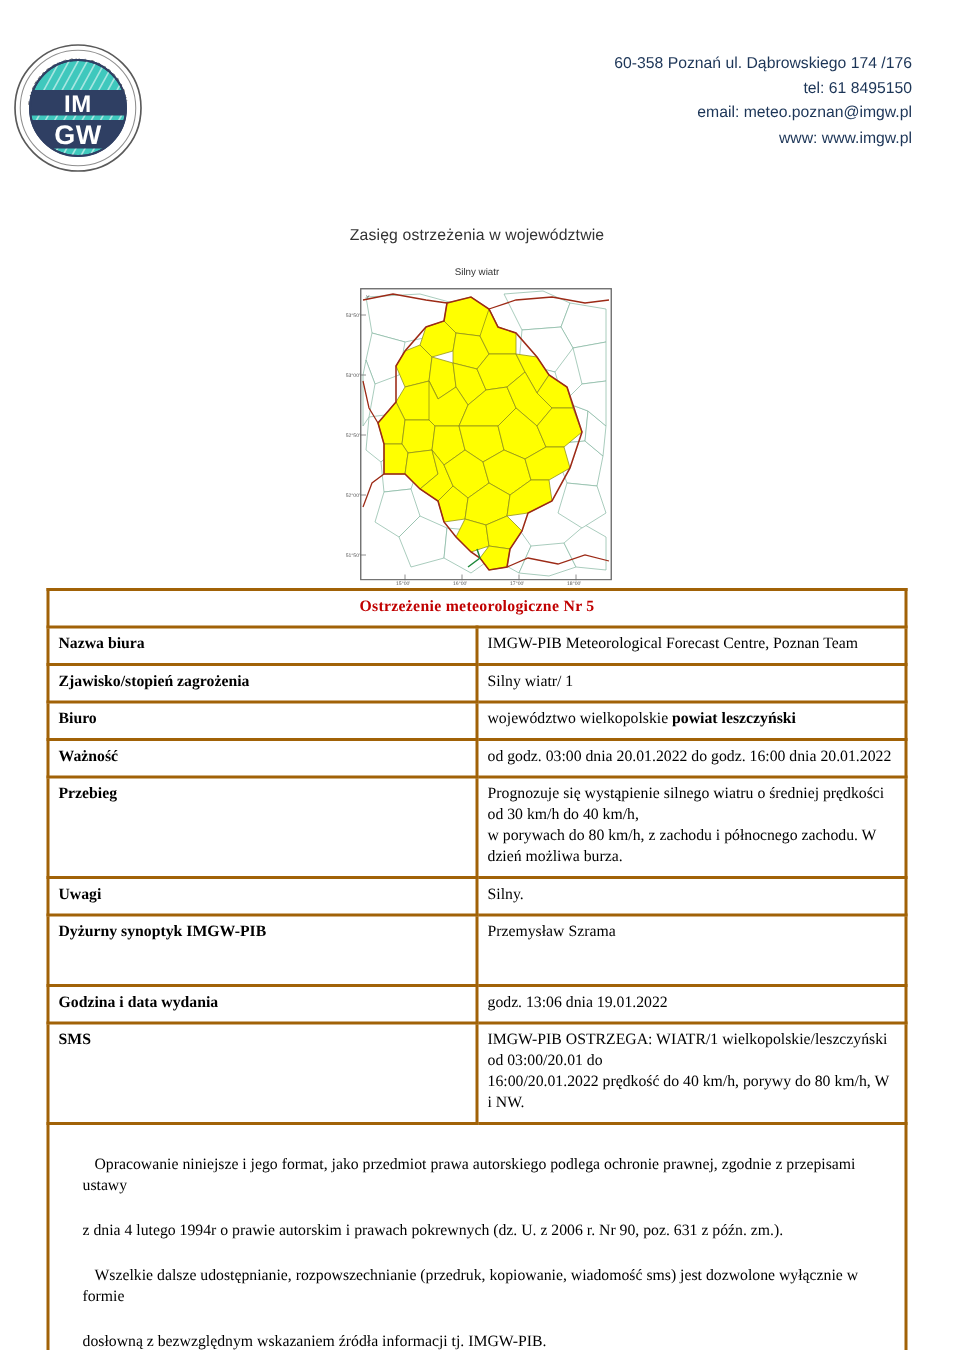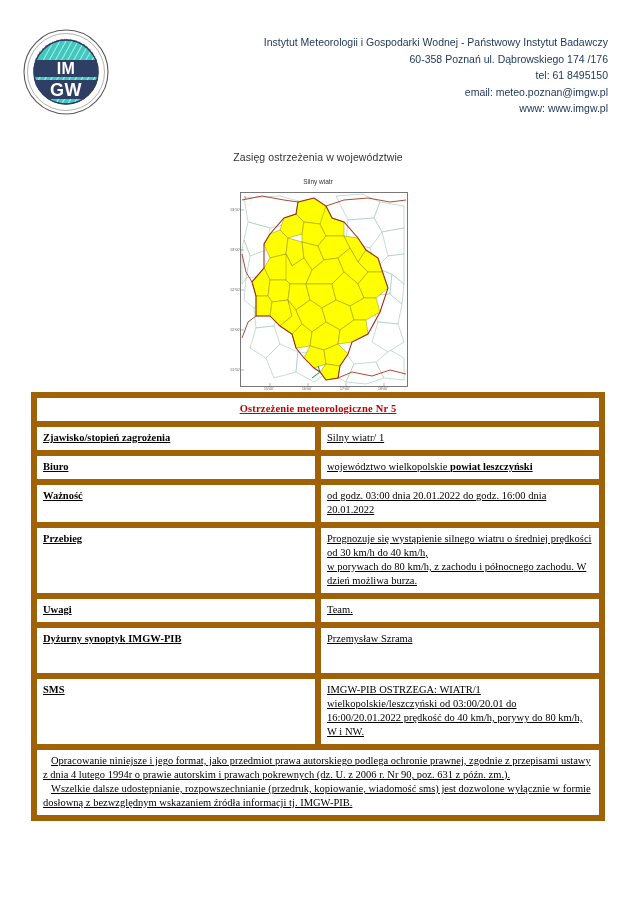--- a/index.html
+++ b/index.html
@@ -21,21 +21,21 @@
   .page-header {
     position: absolute;
     left: 0;
     top: 0;
     width: 636px;
     height: 140px;
   }
 
   .logo-wrap {
     position: absolute;
-    left: 22px;
+    left: 8px;
     top: 28px;
     width: 88px;
     height: 88px;
     text-align: right;
   }
   .logo-svg { display: block; }
 
   .org-block {
     position: absolute;
     right: 28px;
@@ -92,27 +92,26 @@
   
   .warning-table {
     position: absolute;
     left: 31px;
     top: 392px;
     width: 574px;
     border-collapse: collapse;
     table-layout: fixed;
   }
   .warning-table td {
-    border: 6px solid #a16207;
+    border: 2px solid #a16207;
     padding: 4px 6px 5px 6px;
     font-size: 10.5px;
     line-height: 14px;
     vertical-align: top;
     font-family: "Liberation Serif", "DejaVu Serif", serif;
-    text-decoration: underline;
   }
   .title-cell {
     text-align: center;
     color: #c00000;
     font-weight: bold;
     font-size: 12.5px;
     padding: 6px 4px 7px 4px;
     letter-spacing: 0.2px;
   }
   .label-cell {
@@ -128,21 +127,21 @@
 
   .row-tall .label-cell,
   .row-tall .value-cell { min-height: 34px; }
 
   .notice-cell {
     font-size: 10px;
     line-height: 14.5px;
     padding: 5px 7px 6px 7px;
   }
   .notice-cell p {
-    margin: 0;
+    margin: 16px;
     text-indent: 8px;
   }
   .notice-cell p.cont { text-indent: 0; }
 </style>
 </head>
 <body>
 
 <div class="page-header">
 
   <div class="logo-wrap">
@@ -186,21 +185,20 @@
         <rect x="8" y="32" width="72" height="17" fill="#2f3f63"></rect>
         <rect x="8" y="52" width="72" height="19" fill="#2f3f63"></rect>
       </g>
       <text x="44" y="46.4" text-anchor="middle" font-family="Liberation Sans, sans-serif" font-size="16" font-weight="bold" fill="#ffffff" letter-spacing="0.4">IM</text>
       <text x="44" y="68.2" text-anchor="middle" font-family="Liberation Sans, sans-serif" font-size="18" font-weight="bold" fill="#ffffff" letter-spacing="0.4">GW</text>
       <circle cx="44" cy="44" r="32" fill="none" stroke="#2f3f63" stroke-width="1.3"></circle>
     </svg>
   </div>
 
   <div class="org-block">
-    <div class="org-line-1">Instytut Meteorologii i Gospodarki Wodnej - Państwowy Instytut Badawczy</div>
     <div class="org-line-3">60-358 Poznań ul. Dąbrowskiego 174 /176</div>
     <div class="org-line-4">tel: 61 8495150</div>
     <div class="org-line-5">email: meteo.poznan@imgw.pl</div>
     <div class="org-line-6">www: www.imgw.pl</div>
   </div>
 </div>
 
 <div class="map-section">
   <div class="map-heading">Zasięg ostrzeżenia w województwie</div>
   <div class="map-subheading">Silny wiatr</div>
@@ -316,20 +314,24 @@
     <div style="position:absolute;left:138px;top:0;">18°00'</div>
   </div>
 </div>
 
 <table class="warning-table">
   <tbody>
     <tr>
       <td class="title-cell" colspan="2">Ostrzeżenie meteorologiczne Nr 5</td>
     </tr>
 
+    <tr>
+      <td class="label-cell">Nazwa biura</td>
+      <td class="value-cell">IMGW-PIB Meteorological Forecast Centre, Poznan Team</td>
+    </tr>
 
     <tr>
       <td class="label-cell">Zjawisko/stopień zagrożenia</td>
       <td class="value-cell">Silny wiatr/ 1</td>
     </tr>
 
     <tr>
       <td class="label-cell">Biuro</td>
       <td class="value-cell"><span>województwo wielkopolskie </span><b>powiat leszczyński</b></td>
     </tr>
@@ -343,31 +345,35 @@
       <td class="label-cell" style="height:44px;">Przebieg</td>
       <td class="value-cell">
         <span class="line">Prognozuje się wystąpienie silnego wiatru o średniej prędkości od 30 km/h do 40 km/h,</span>
         <span class="line">w porywach do 80 km/h, z zachodu i północnego zachodu. W dzień możliwa burza.</span>
       </td>
     </tr>
 
 
     <tr>
       <td class="label-cell">Uwagi</td>
-      <td class="value-cell">Team.</td>
+      <td class="value-cell">Silny.</td>
     </tr>
 
     <tr class="row-tall">
       <td class="label-cell" style="height:36px;">
         <span class="line">Dyżurny synoptyk</span>
         <span class="line">IMGW-PIB</span>
       </td>
       <td class="value-cell">Przemysław Szrama</td>
     </tr>
 
+    <tr>
+      <td class="label-cell">Godzina i data wydania</td>
+      <td class="value-cell">godz. 13:06 dnia 19.01.2022</td>
+    </tr>
 
     <tr class="row-tall">
       <td class="label-cell" style="height:34px;margin-top:44px;">SMS</td>
       <td class="value-cell">
         <span class="line">IMGW-PIB OSTRZEGA: WIATR/1 wielkopolskie/leszczyński od 03:00/20.01 do</span>
         <span class="line">16:00/20.01.2022 prędkość do 40 km/h, porywy do 80 km/h, W i NW.</span>
       </td>
     </tr>
 
     <tr>

